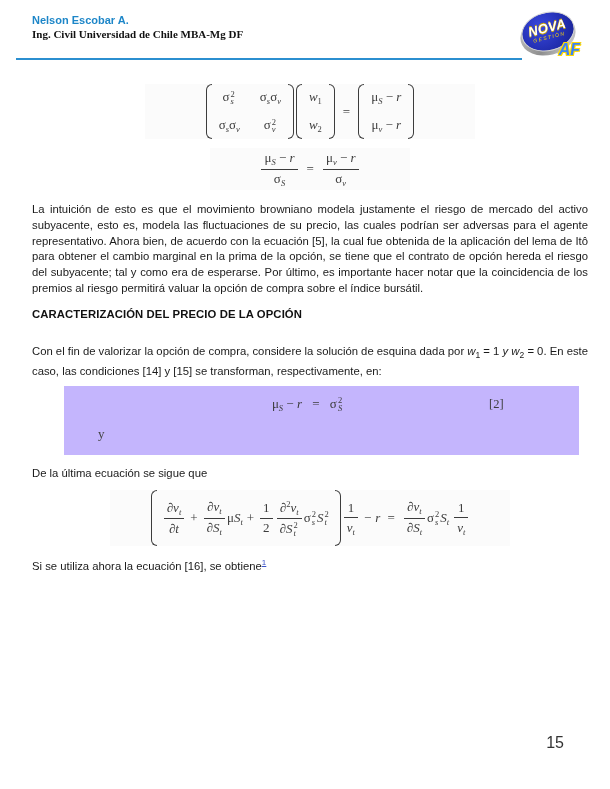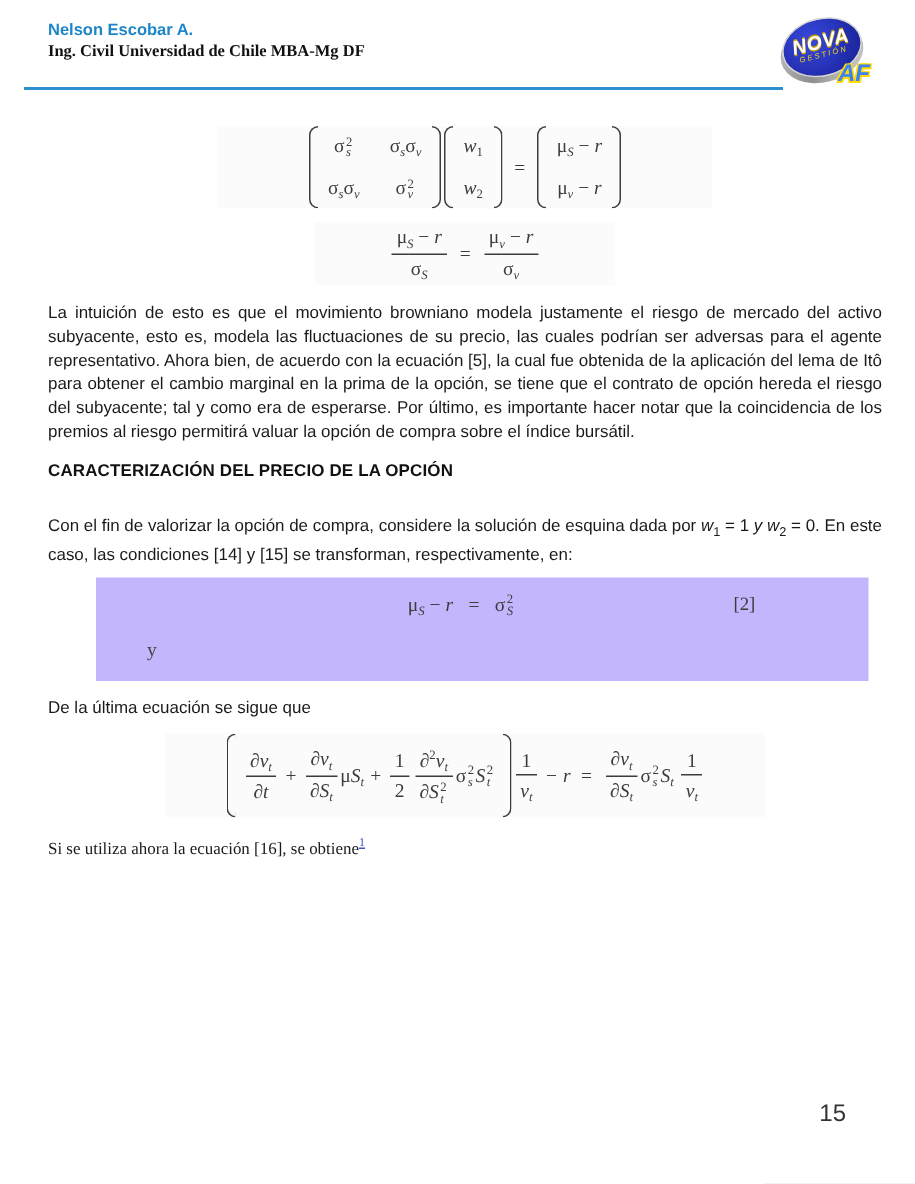--- a/index.html
+++ b/index.html
@@ -25,21 +25,21 @@
   .logo-gestion { color:#ffd900; font-size:5px; font-style:italic; letter-spacing:1.5px; margin-top:-1px; }
   .logo-af { position:absolute; right:0; bottom:-2px; color:#3b82f6; font-weight:bold; font-style:italic; font-size:16px;
     text-shadow:-1px -1px 0 #ffd900, 1px -1px 0 #ffd900, -1px 1px 0 #ffd900, 1px 1px 0 #ffd900; }
   .hdr-rule { border:none; border-top:2px solid #2b8fd0; width:506px; margin-left:-16px; margin-top:1px; }
   
   .body-text { font-size:11.3px; line-height:15.8px; text-align:justify; }
   .p1 { margin-top:13px; }
   .p2 { margin-top:12px; }
   .p3 { margin-top:24px; }
   .p4 { margin-top:11px; }
-  .p5 { margin-top:9px;font-family:Liberation Serif, serif; }
+  .p5 { margin-top:9px; }
   h2 { font-size:11.3px; font-weight:bold; color:#111; margin-top:11px; letter-spacing:.1px; }
   .fn { color:#3a52c8; text-decoration:underline; font-size:8px; }
   i { font-style:italic; }
   
   .eq { font-family:"Liberation Serif","DejaVu Serif",serif; color:#3c3c3c; font-size:13px; }
   .eq-flex { display:flex; align-items:center; justify-content:center; background:#fbfbfb; }
   .eq-matrix { margin:24px auto 0; width:330px; min-height:52px; }
   .eq-premium { margin:9px auto 0; width:200px; min-height:42px; }
   .eq-big { margin:8px auto 0; width:400px; min-height:56px; }
   sub, sup { font-size:8.5px; }

